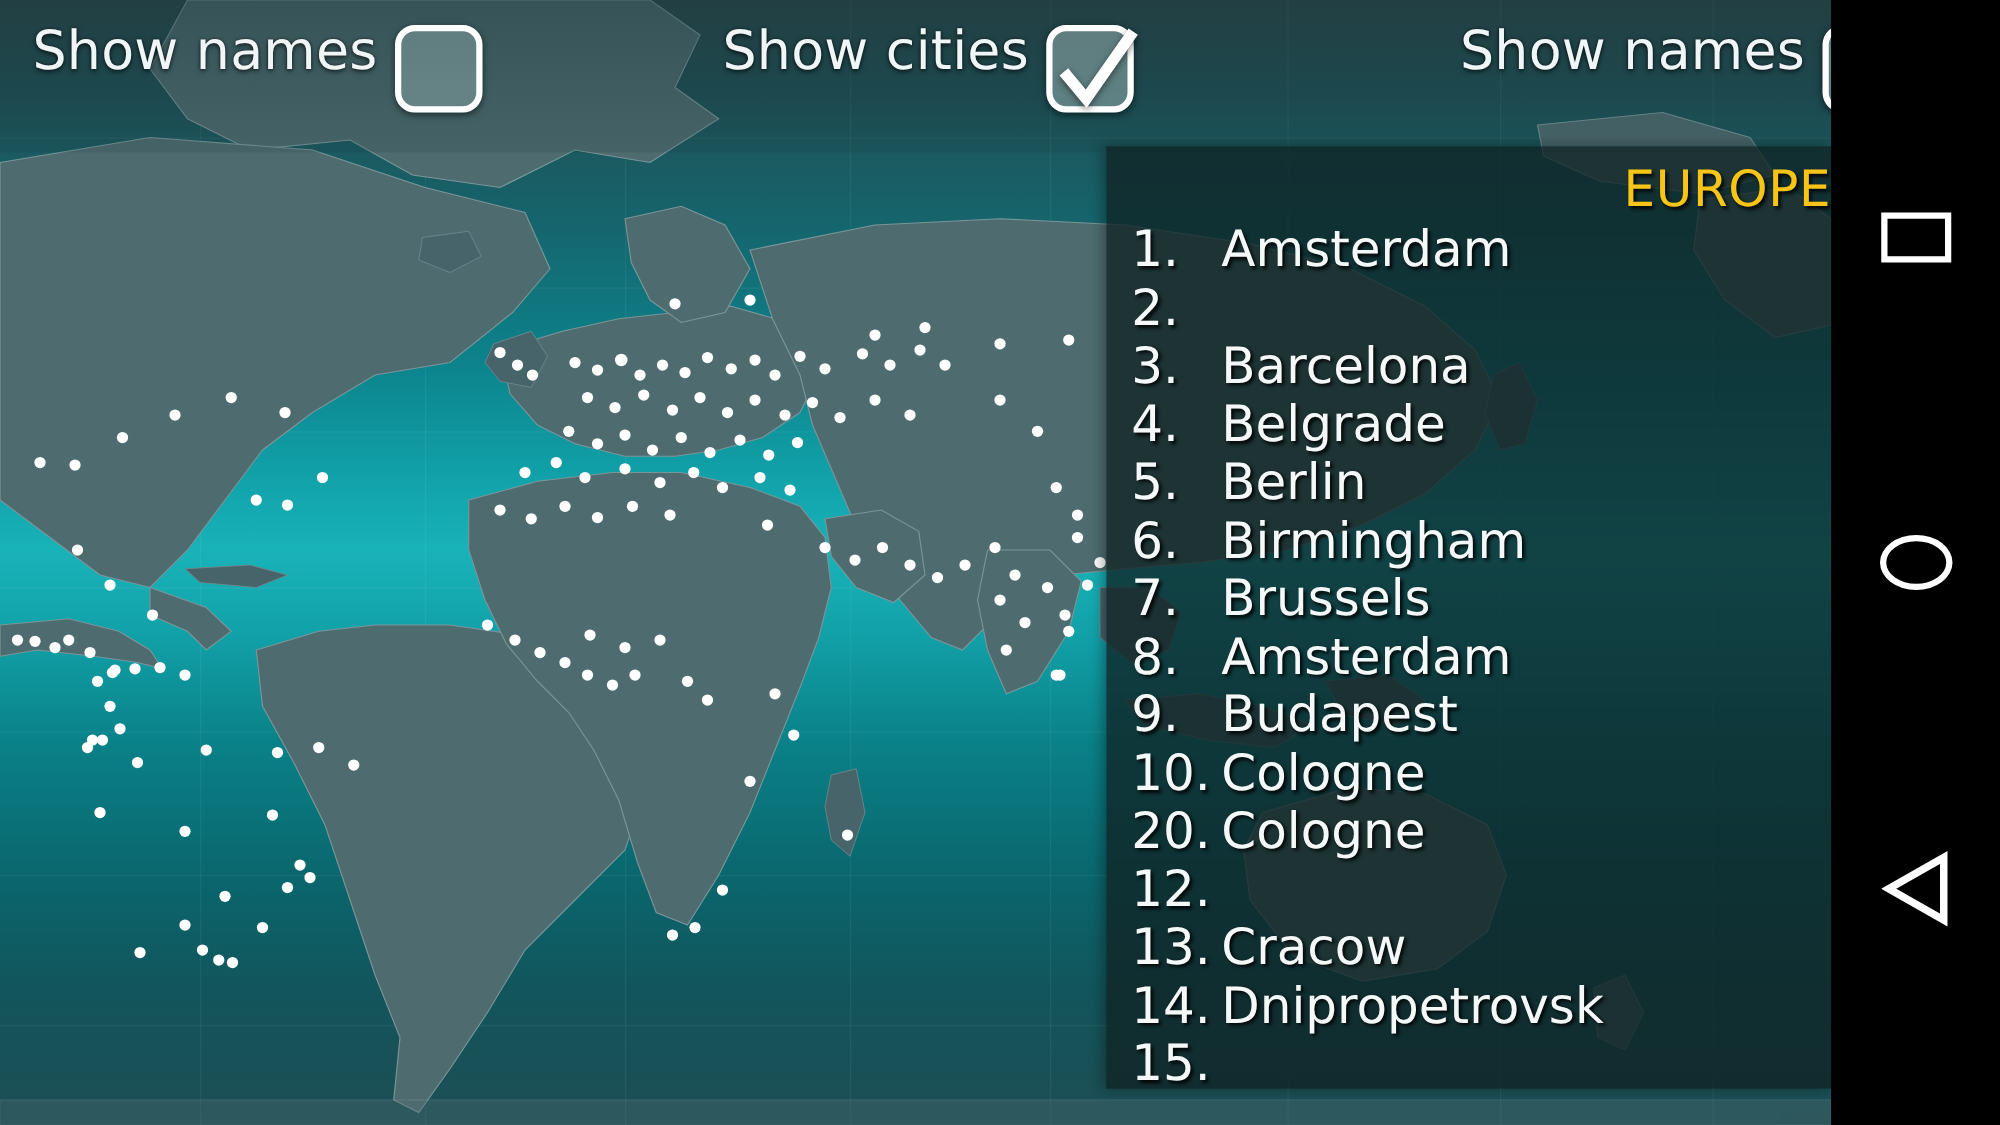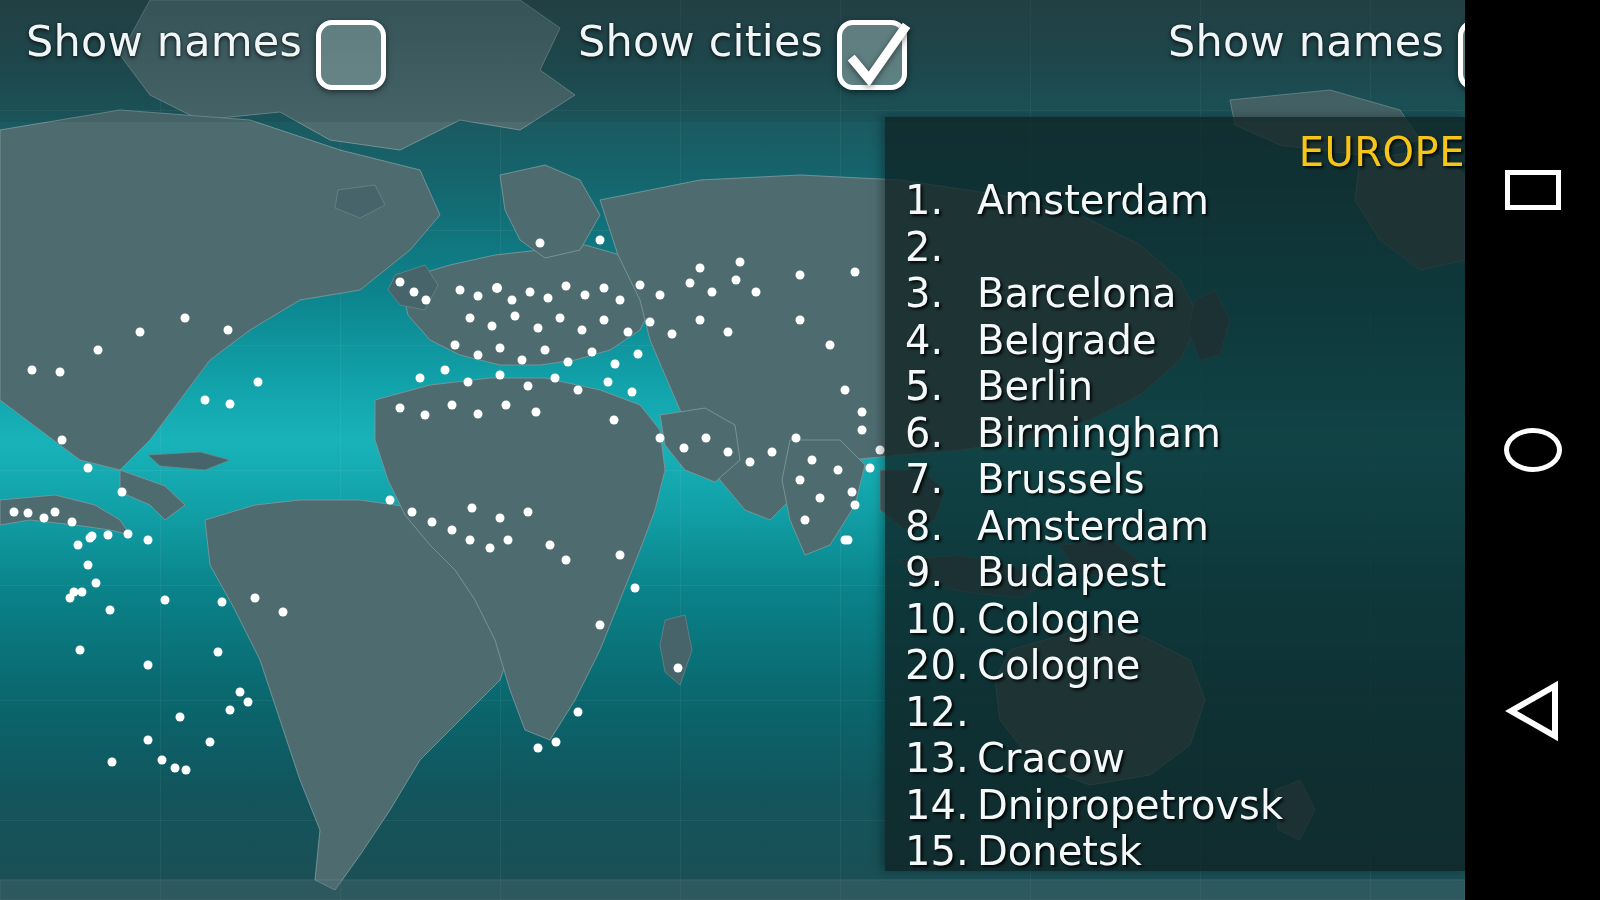--- a/index.html
+++ b/index.html
@@ -424,21 +424,20 @@
         <li>
             <span class="li-num">13.</span>
             <span class="li-name">Cracow</span>
           </li>
         <li>
             <span class="li-num">14.</span>
             <span class="li-name">Dnipropetrovsk</span>
           </li>
         <li>
             <span class="li-num">15.</span>
-            <span class="li-name">Donetsk</span>
           </li>
       </ul>
     </div>
 
   </div>
 
   <div id="navbar">
     <div class="nav-btn">
       <span class="nav-square"></span>
     </div>

